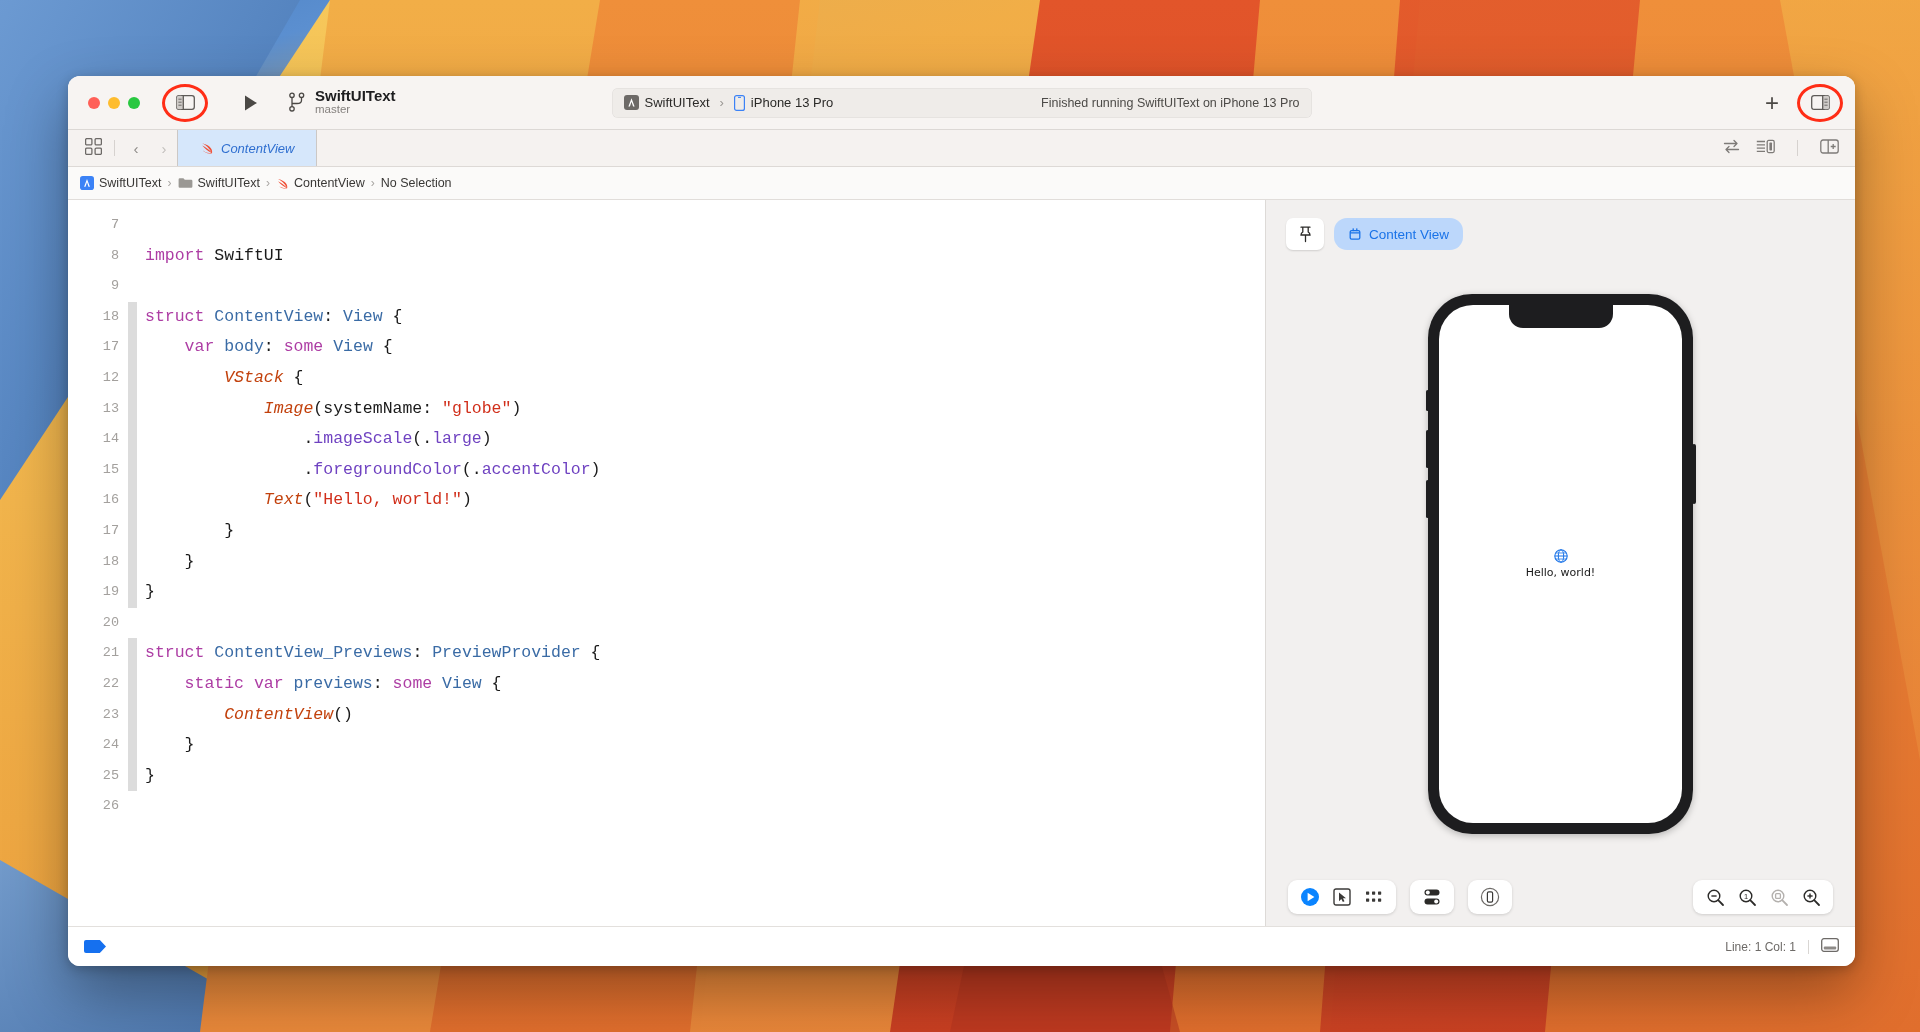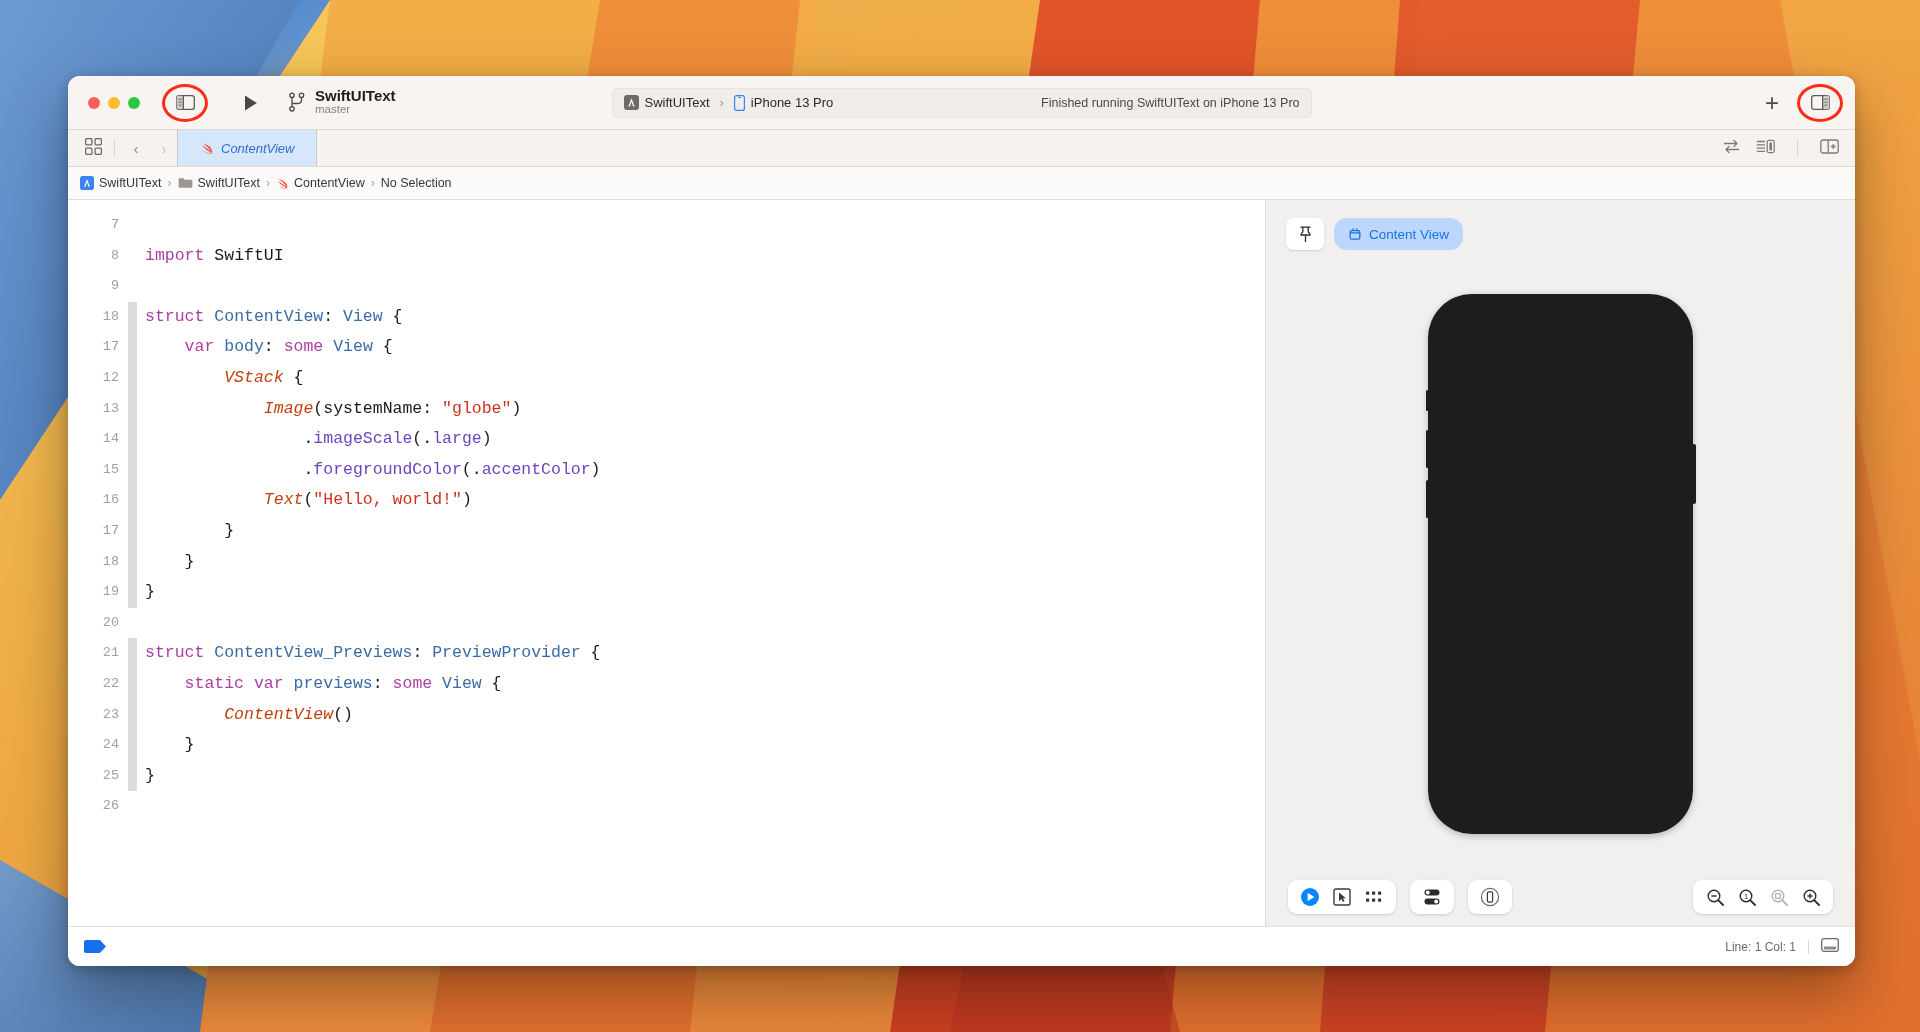--- a/index.html
+++ b/index.html
@@ -476,20 +476,33 @@
           <span>Content View</span>
         </div>
       </div>
 
       <div id="device-area">
         <div id="phone">
           <div class="side-btn" id="btn-mute"></div>
           <div class="side-btn" id="btn-volup"></div>
           <div class="side-btn" id="btn-voldn"></div>
           <div class="side-btn" id="btn-power"></div>
+          <div id="phone-screen">
+            <div id="notch"></div>
+            <div class="globe-glyph">
+                <svg width="14" height="14" viewBox="0 0 14 14" style="display:block;margin:0 auto;">
+                <circle cx="7" cy="7" r="6.2" fill="none" stroke="#1a73e8" stroke-width="1.1"></circle>
+                <ellipse cx="7" cy="7" rx="2.7" ry="6.2" fill="none" stroke="#1a73e8" stroke-width="1"></ellipse>
+                <line x1="0.8" y1="7" x2="13.2" y2="7" stroke="#1a73e8" stroke-width="1"></line>
+                <line x1="1.9" y1="4" x2="12.1" y2="4" stroke="#1a73e8" stroke-width="0.8"></line>
+                <line x1="1.9" y1="10" x2="12.1" y2="10" stroke="#1a73e8" stroke-width="0.8"></line>
+              </svg>
+            </div>
+            <div class="hello-text">Hello, world!</div>
+          </div>
         </div>
       </div>
 
       <div id="canvas-bottom">
         <div class="ctl-group">
           <div class="ctl-btn">
             <svg width="20" height="20" viewBox="0 0 20 20">
               <circle cx="10" cy="10" r="9" fill="#0a84ff"></circle>
               <polygon points="7.6,5.8 14.4,10 7.6,14.2" fill="#ffffff"></polygon>
             </svg>

